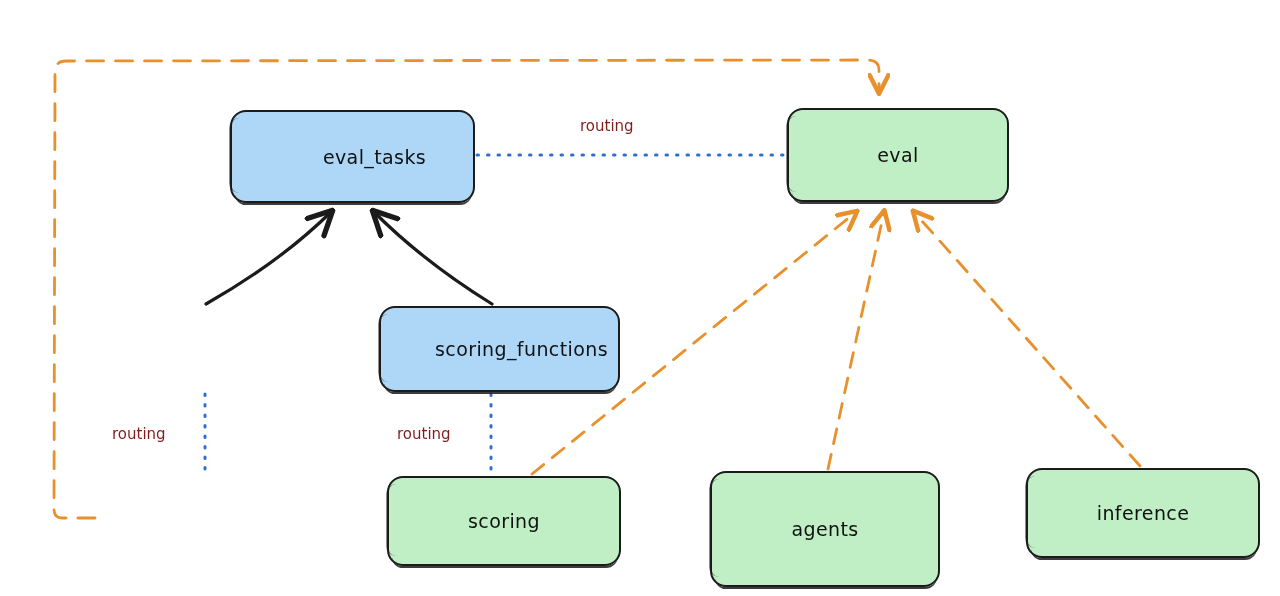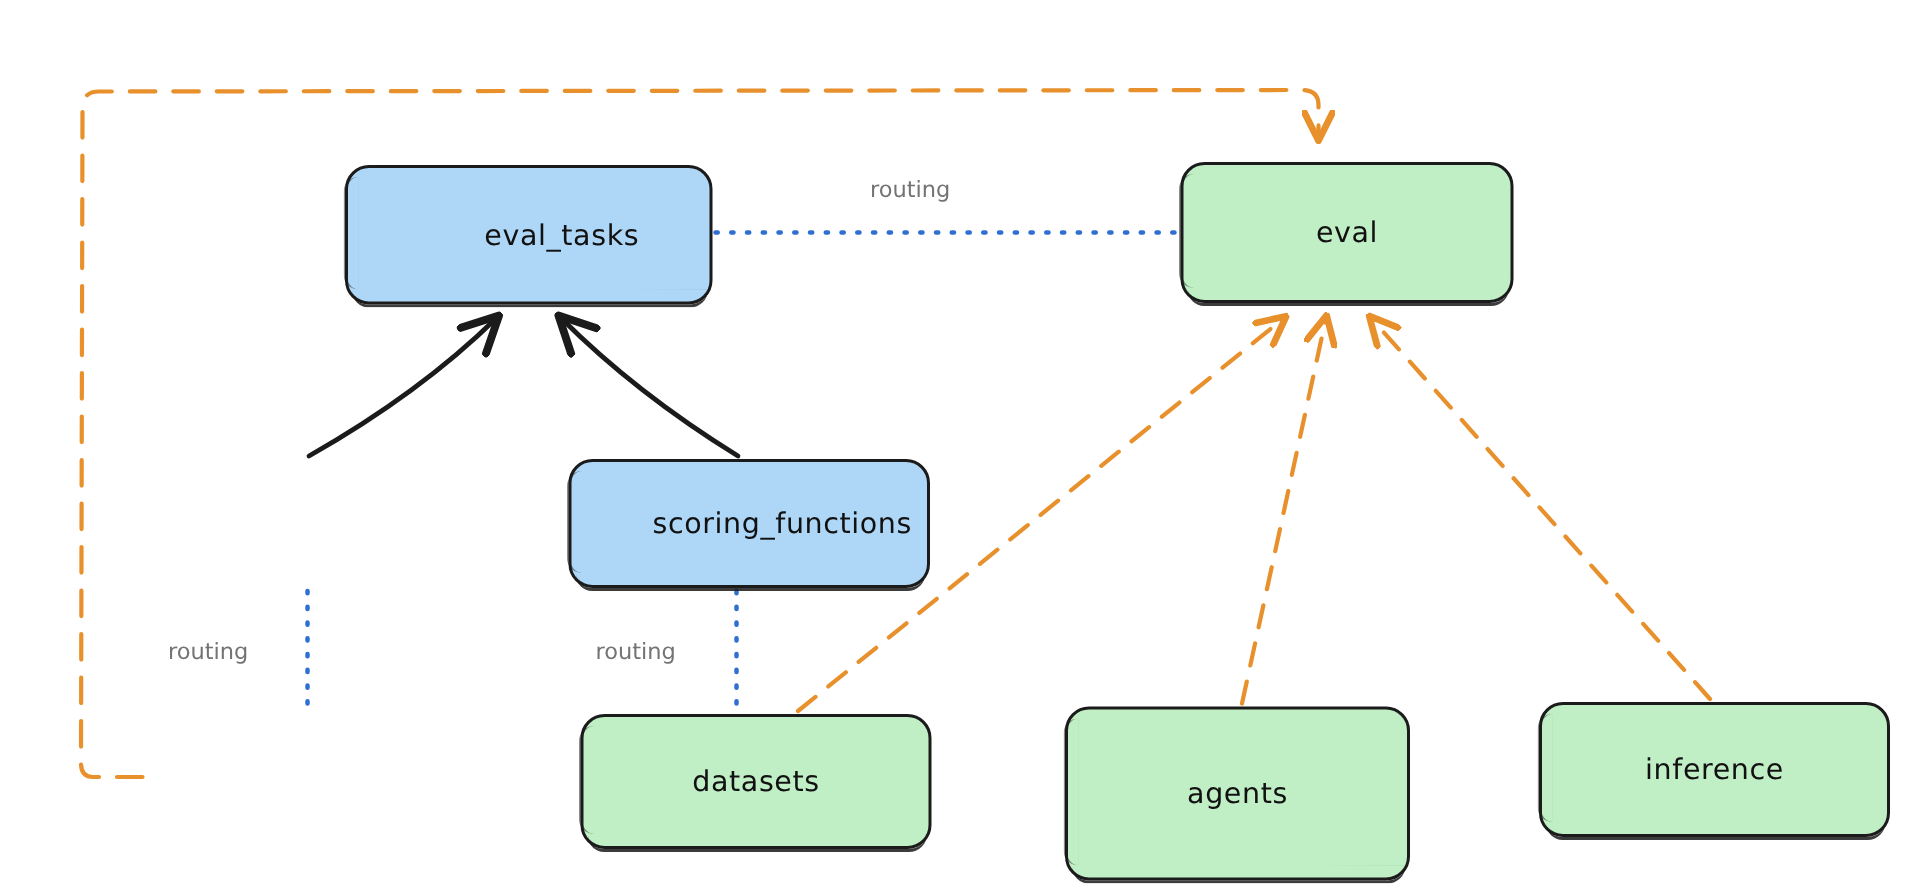--- a/index.html
+++ b/index.html
@@ -69,21 +69,21 @@
     border-left: 2.2px solid #1b1b1b;
     border-radius: 16px 0 0 16px;
     pointer-events: none;
     opacity: 0.5;
   }
 
   .edge-label {
     position: absolute;
     font-family: "DejaVu Sans", sans-serif;
     font-size: 15px;
-    color: #737373;
+    color: #7f1d1d;
     white-space: nowrap;
     z-index: 6;
     user-select: none;
   }
 </style>
 </head>
 <body>
 
 <div id="canvas">
 
@@ -124,21 +124,21 @@
     <span class="node-label">eval</span>
   </div>
 
 
   <div class="node blue" style="left:379px; top:306px; width:241px; height:86px;">
     <span class="node-label">scoring_functions</span>
   </div>
 
 
   <div class="node green" style="left:387px; top:476px; width:234px; height:90px;">
-    <span class="node-label">datasets</span>
+    <span class="node-label">scoring</span>
   </div>
 
   <div class="node green" style="left:710px; top:471px; width:230px; height:116px;">
     <span class="node-label">agents</span>
   </div>
 
   <div class="node green" style="left:1026px; top:468px; width:234px; height:90px;">
     <span class="node-label">inference</span>
   </div>
 

